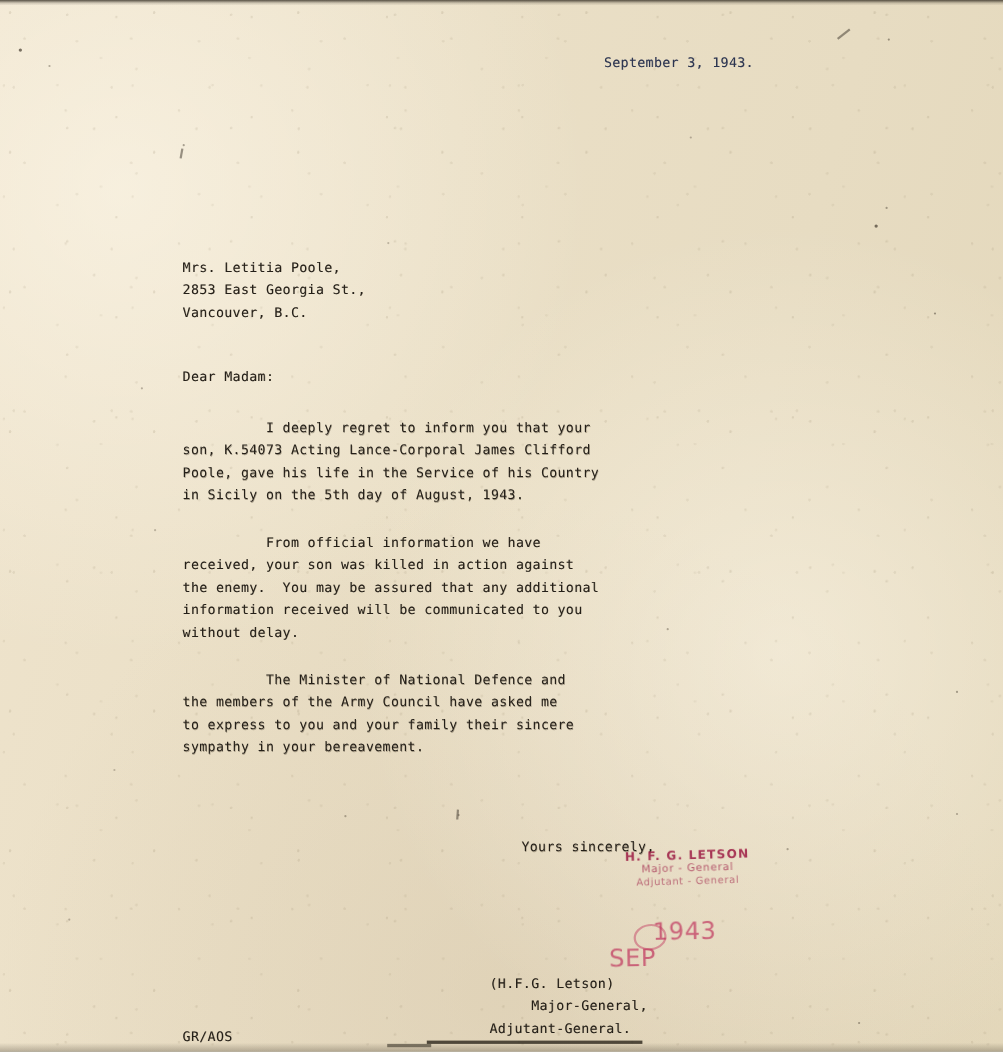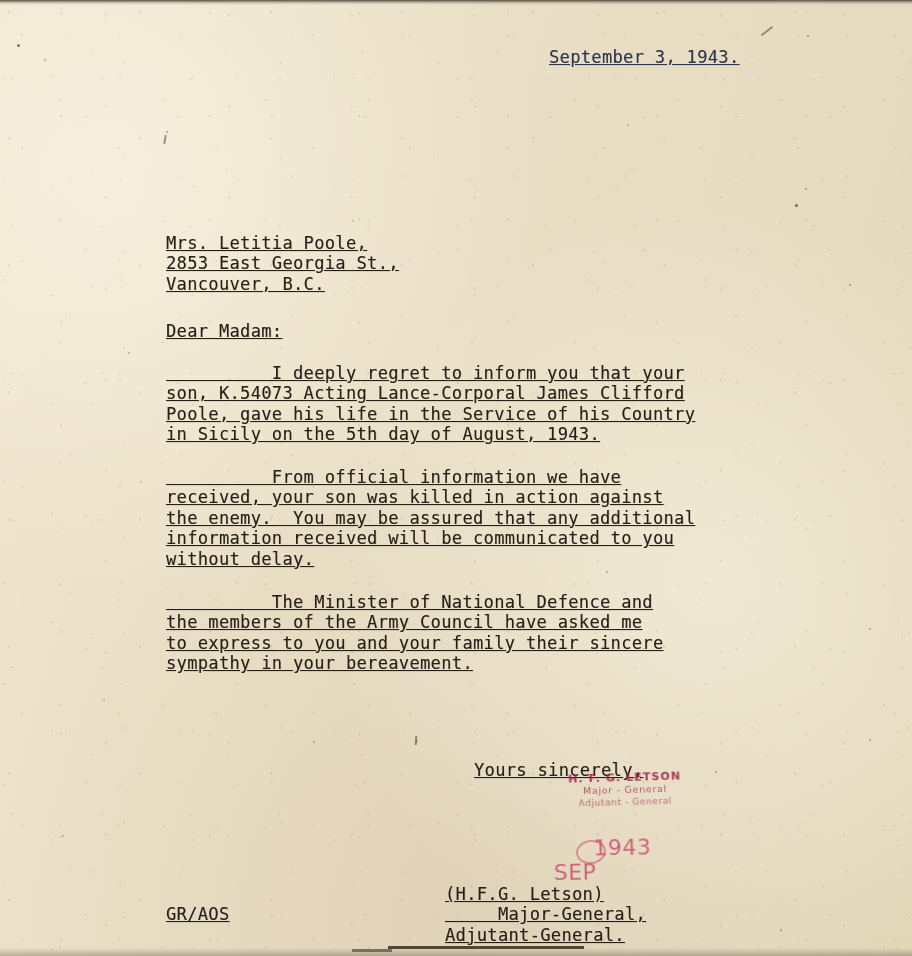--- a/index.html
+++ b/index.html
@@ -84,43 +84,42 @@
   .edge-bottom-shade {
     position: absolute;
     left: 0; right: 0; bottom: 0;
     height: 8px;
     background: linear-gradient(0deg, rgba(60,52,38,0.30) 0%, rgba(60,52,38,0) 100%);
   }
 
   .typed {
     position: absolute;
     color: #241f18;
-    font-size: 17px;
+    font-size: 12px;
     line-height: 20.4px;
     letter-spacing: 0.35px;
     white-space: pre;
     text-shadow: 0.4px 0.3px 0 rgba(60,50,35,0.38);
-    text-decoration: underline;
   }
   .date-line {
     left: 549px;
     top: 47px;
     color: #2c3550;
     text-shadow: 0.4px 0.3px 0 rgba(45,55,85,0.35);
   }
   .addr-block { left: 166px; top: 233px; }
-  .salutation { left: 166px; top: 321px; }
-  .para       { left: 166px; }
+  .salutation { left: 166px; top: 332px; }
+  .para       { left: 166px; margin-top: 16px; }
   .p1 { top: 363px; }
   .p2 { top: 467px; }
   .p3 { top: 592px; }
   .p4 { top: 696px; }
   .closing    { left: 474px; top: 760px; }
   .sig-block  { left: 445px; top: 884px; }
-  .ref-code   { left: 166px; top: 904px; text-align: right; }
+  .ref-code   { left: 166px; top: 932px; text-align: right; }
 
   
   .sig-stamp {
     position: absolute;
     left: 545px;
     top: 772px;
     width: 160px;
     text-align: center;
     color: #9e1f46;
     font-family: "DejaVu Sans", "Liberation Sans", sans-serif;

